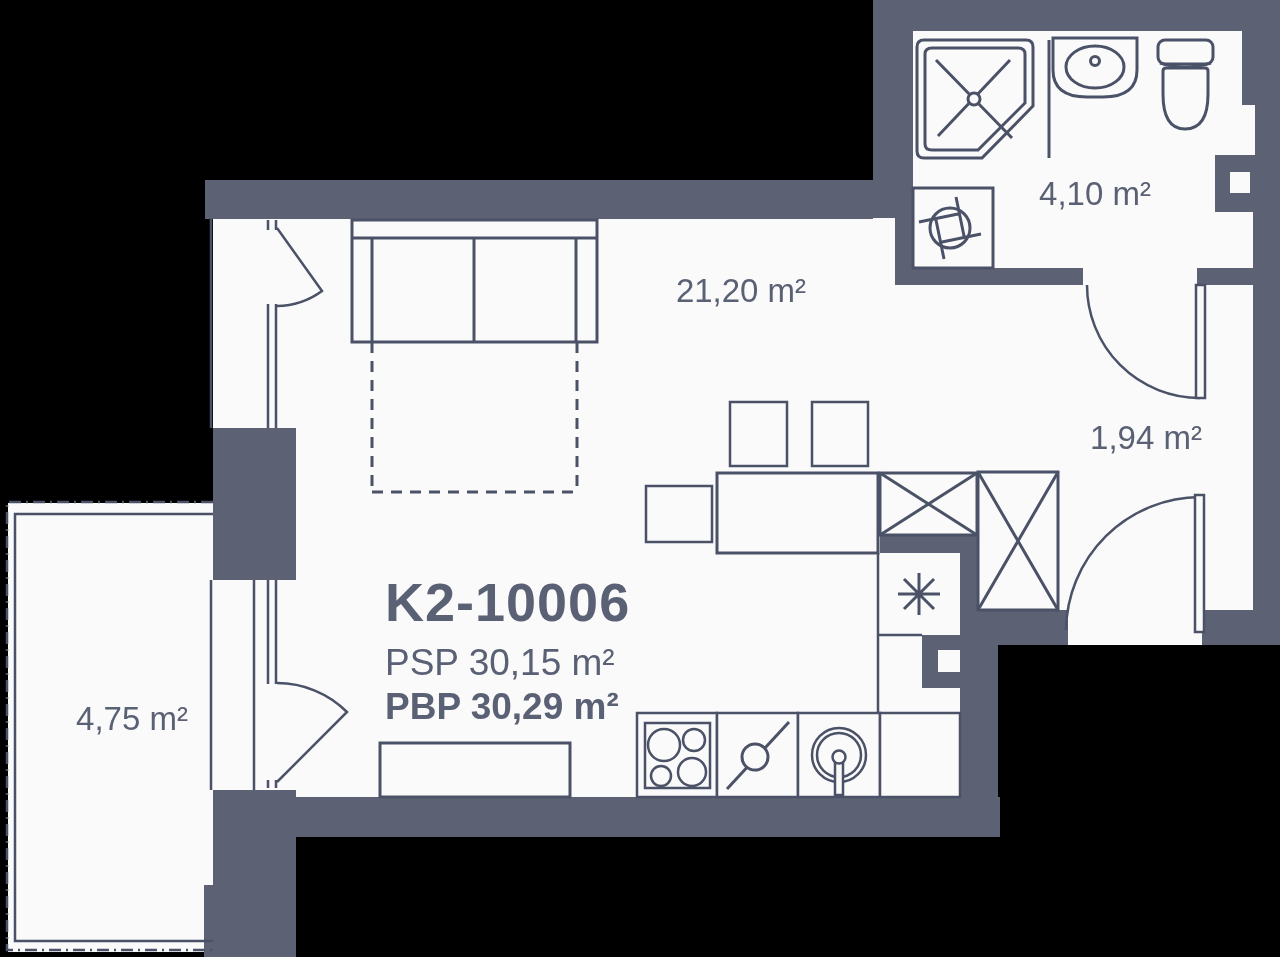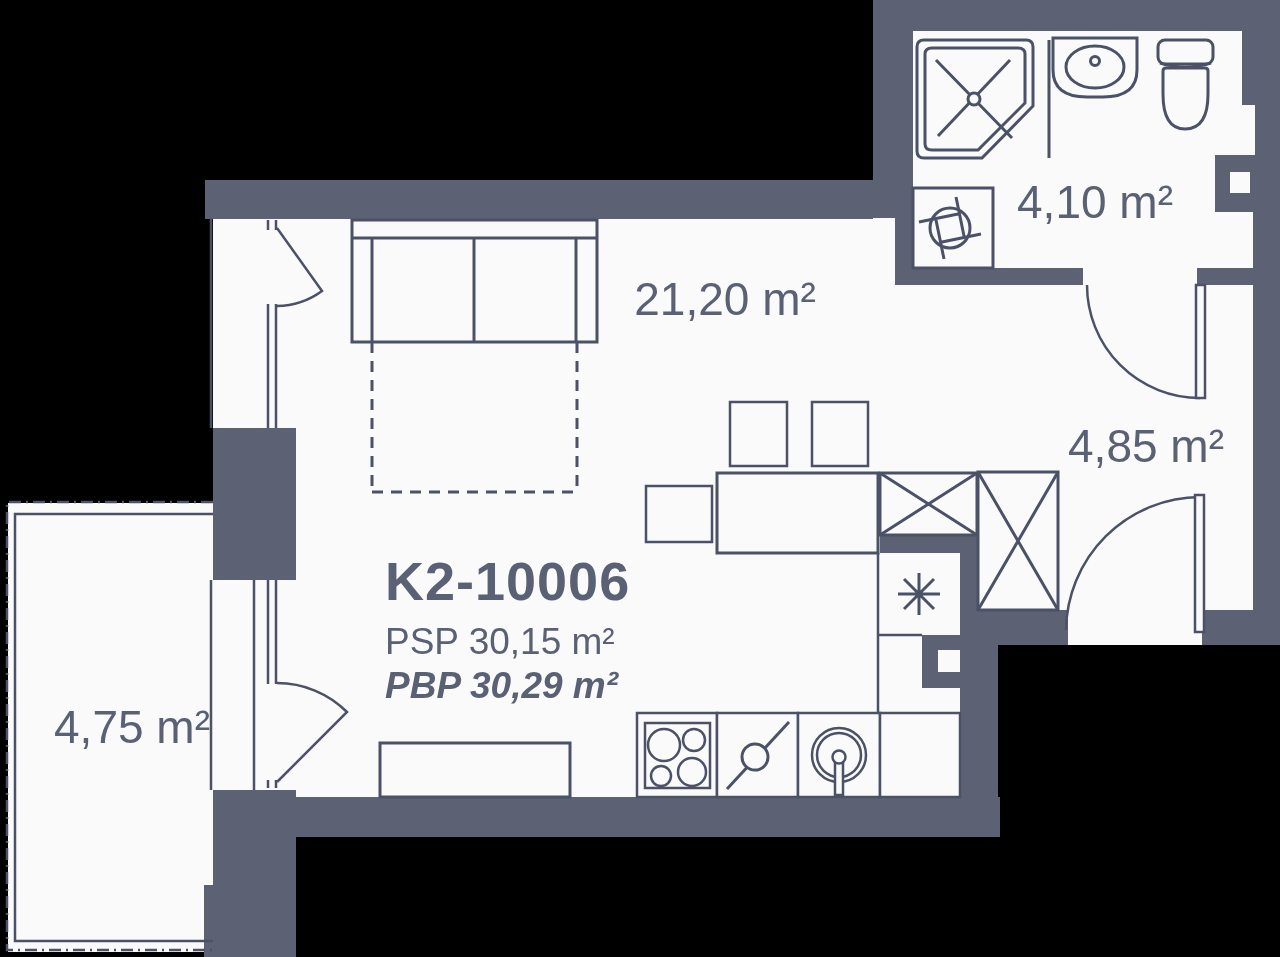--- a/index.html
+++ b/index.html
@@ -2,26 +2,26 @@
 <html style="--wall: #5C6274; --line: #4B5267; --text: #5B6175; --floor: #FAFAFB; --bg: #000000;"><head>
 <meta charset="utf-8">
 <style>
   html,body{margin:0;padding:0;background:#000;}
   #stage{position:relative;width:1280px;height:957px;background:var(--bg,#000);overflow:hidden;
          font-family:"Liberation Sans",sans-serif;}
   .f{position:absolute;background:var(--floor,#FAFAFB);}
   .w{position:absolute;background:var(--wall,#5C6274);display:block;}
   .hole{position:absolute;background:var(--floor,#FAFAFB);}
   svg.overlay{position:absolute;left:0;top:0;width:1280px;height:957px;}
-  .lbl{position:absolute;color:var(--text,#5B6175);font-weight:500;font-size:46px;
+  .lbl{position:absolute;color:var(--text,#5B6175);font-weight:500;font-size:33px;
        text-align:center;white-space:nowrap;letter-spacing:0px;}
-  #titleblock{position:absolute;left:385px;top:554px;color:var(--text,#5B6175);}
+  #titleblock{position:absolute;left:385px;top:575px;color:var(--text,#5B6175);}
   #titleblock .t1{font-size:54px;font-weight:700;letter-spacing:1px;line-height:1.0;}
   #titleblock .t2{font-size:37px;font-weight:400;margin-top:12px;line-height:1.18;}
-  #titleblock .t3{font-size:37px;font-weight:700;line-height:1.18;font-style:italic;}
+  #titleblock .t3{font-size:37px;font-weight:700;line-height:1.18;}
 </style>
 </head>
 <body>
 
 <div id="stage">
 
   <div class="f" style="left:213px;top:218px;width:747px;height:579px"></div>
   <div class="f" style="left:913px;top:31px;width:340px;height:237px"></div>
   <div class="f" style="left:1240px;top:105px;width:15px;height:50px"></div>
   <div class="f" style="left:960px;top:285px;width:293px;height:325px"></div>
@@ -168,23 +168,23 @@
       <path d="M1087,285 A113,113 0 0 0 1200,398"></path>
       <rect x="1196" y="285" width="9" height="113" fill="var(--floor)"></rect>
     </g>
 
     <g>
       <path d="M1066,630 A135,135 0 0 1 1200,497"></path>
       <rect x="1195" y="495" width="9" height="137" fill="var(--floor)"></rect>
     </g>
   </svg>
 
-  <div class="lbl" style="left:600px;top:272px;width:250px">21,20 m²</div>
+  <div class="lbl" style="left:616px;top:272px;width:250px">21,20 m²</div>
   <div class="lbl" style="left:985px;top:175px;width:220px">4,10 m²</div>
-  <div class="lbl" style="left:1031px;top:419px;width:230px">4,85 m²</div>
+  <div class="lbl" style="left:1031px;top:419px;width:230px">1,94 m²</div>
   <div class="lbl" style="left:18px;top:700px;width:228px">4,75 m²</div>
 
   <div id="titleblock">
     <div class="t1">K2-10006</div>
     <div class="t2">PSP 30,15 m²</div>
     <div class="t3">PBP 30,29 m²</div>
   </div>
 
 </div>
 

